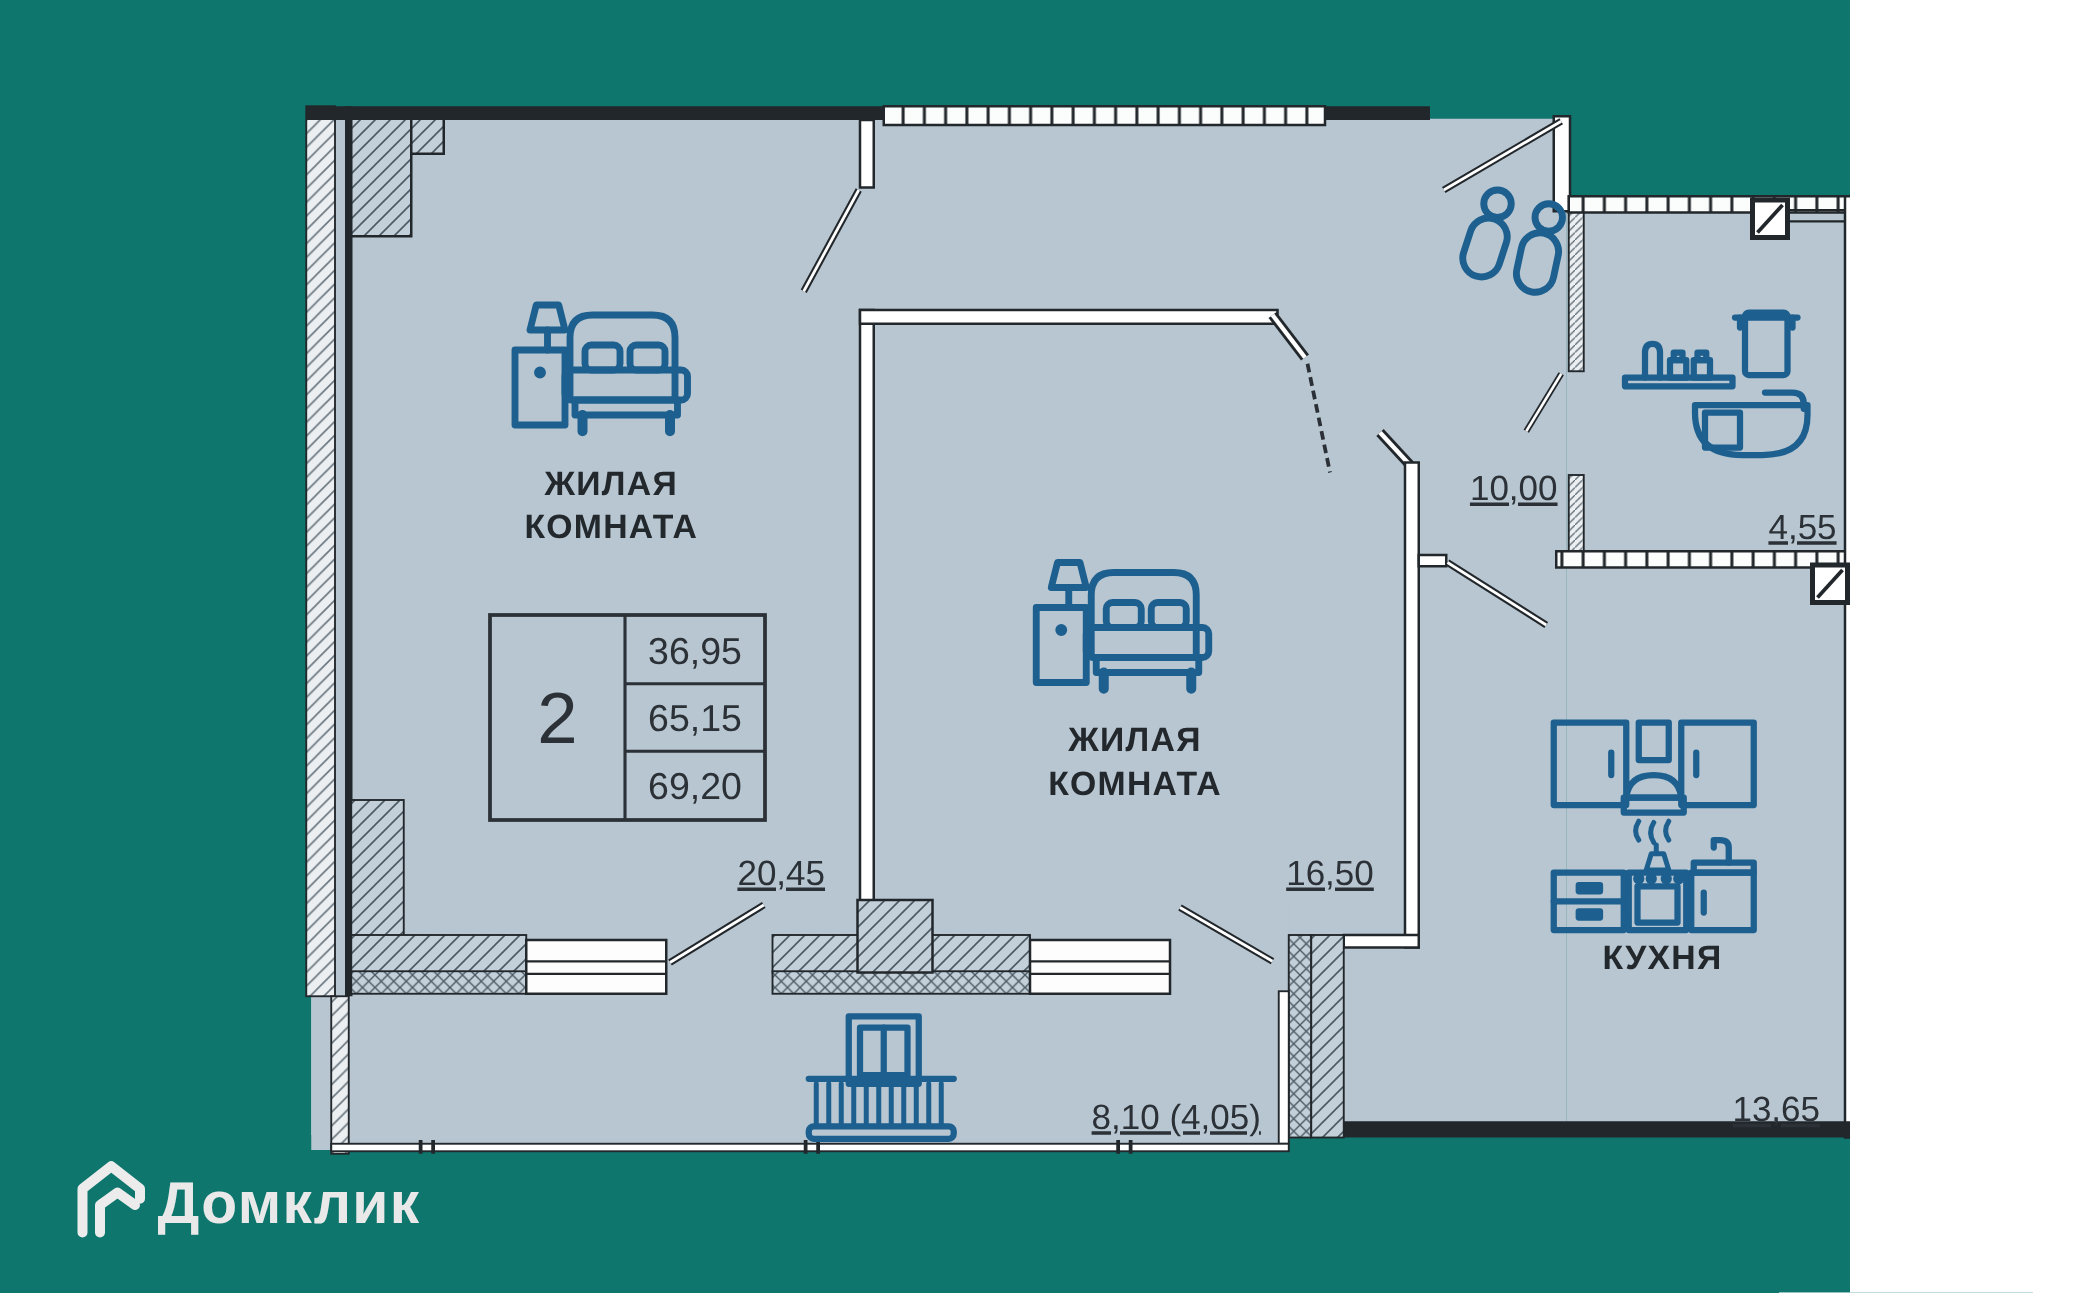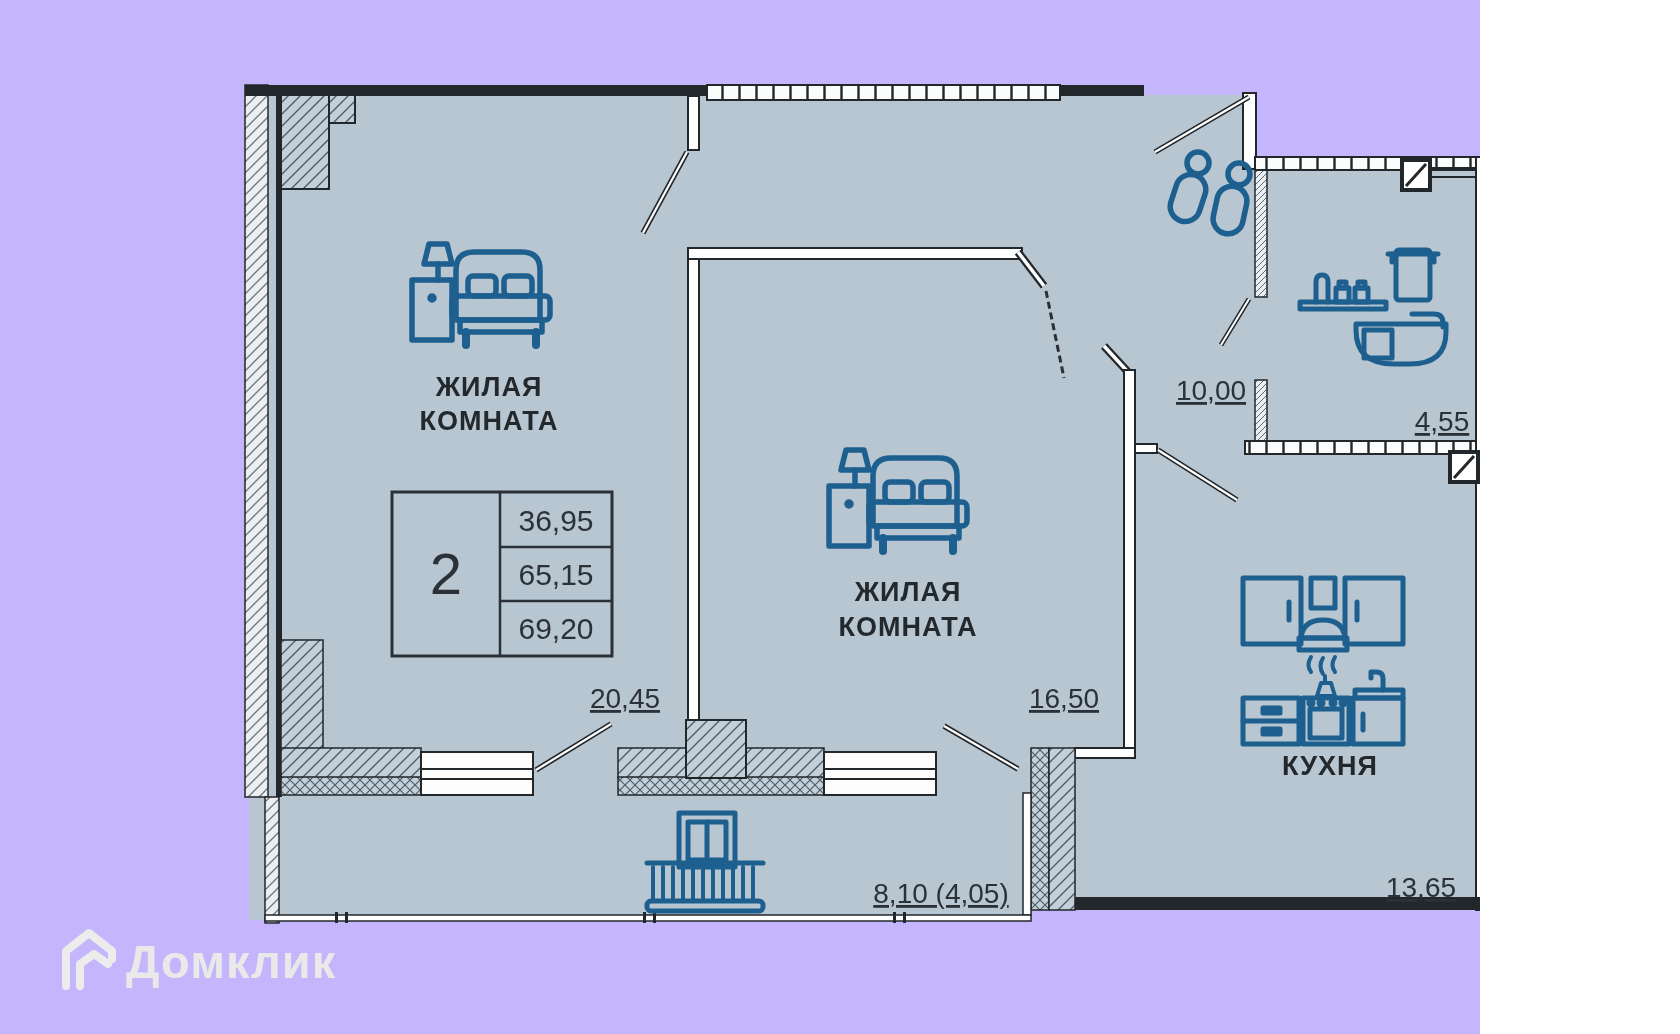--- a/index.html
+++ b/index.html
@@ -1,16 +1,16 @@
 <!DOCTYPE html>
 <html><head>
 <meta charset="utf-8">
 <style>
   html,body{margin:0;padding:0;background:#ffffff;}
-  #stage{position:relative;width:1480px;height:1034px;background:#c4b5fd;overflow:hidden;
+  #stage{position:relative;width:1480px;height:1034px;background:#0f766e;overflow:hidden;
          font-family:"Liberation Sans", sans-serif;text-decoration:underline;}
   svg{display:block}
   text{font-family:"Liberation Sans","DejaVu Sans",sans-serif;}
   .room-lbl{font-size:27px;font-weight:600;letter-spacing:1px;fill:#23282d;}
   .area-num{font-size:28px;font-weight:400;fill:#2b3136;text-decoration:underline;}
   .tbl-num{font-size:30px;font-weight:400;fill:#2b3136;}
   .tbl-big{font-size:58px;font-weight:400;fill:#2b3136;}
   .wm-text{font-size:47px;font-weight:700;fill:#e9e9e9;letter-spacing:1px;}
 </style>
 </head>

